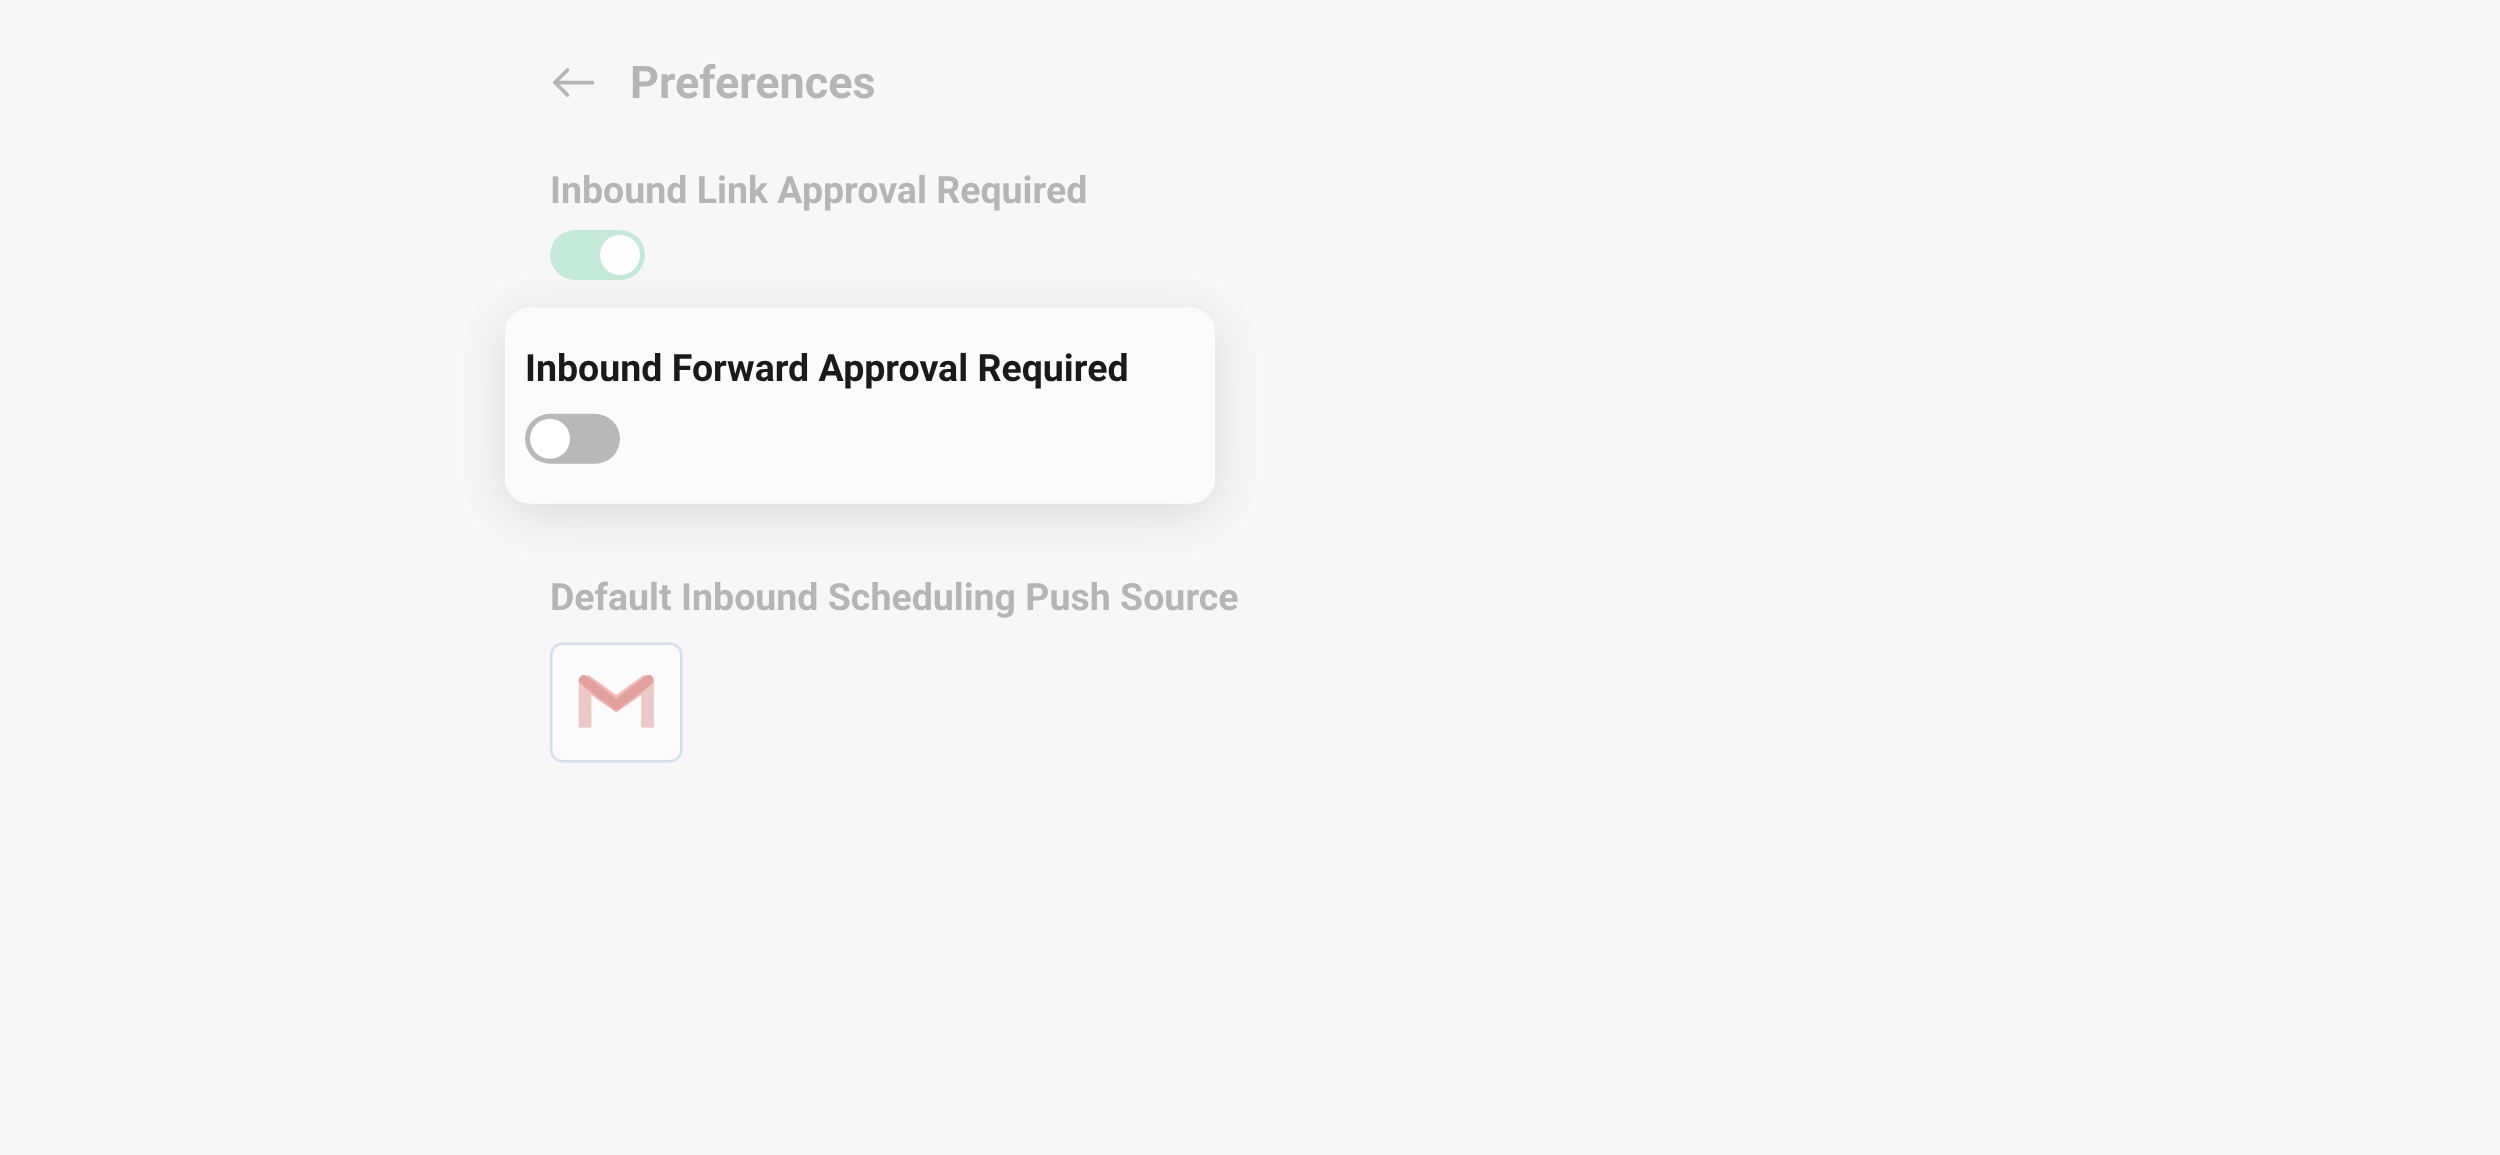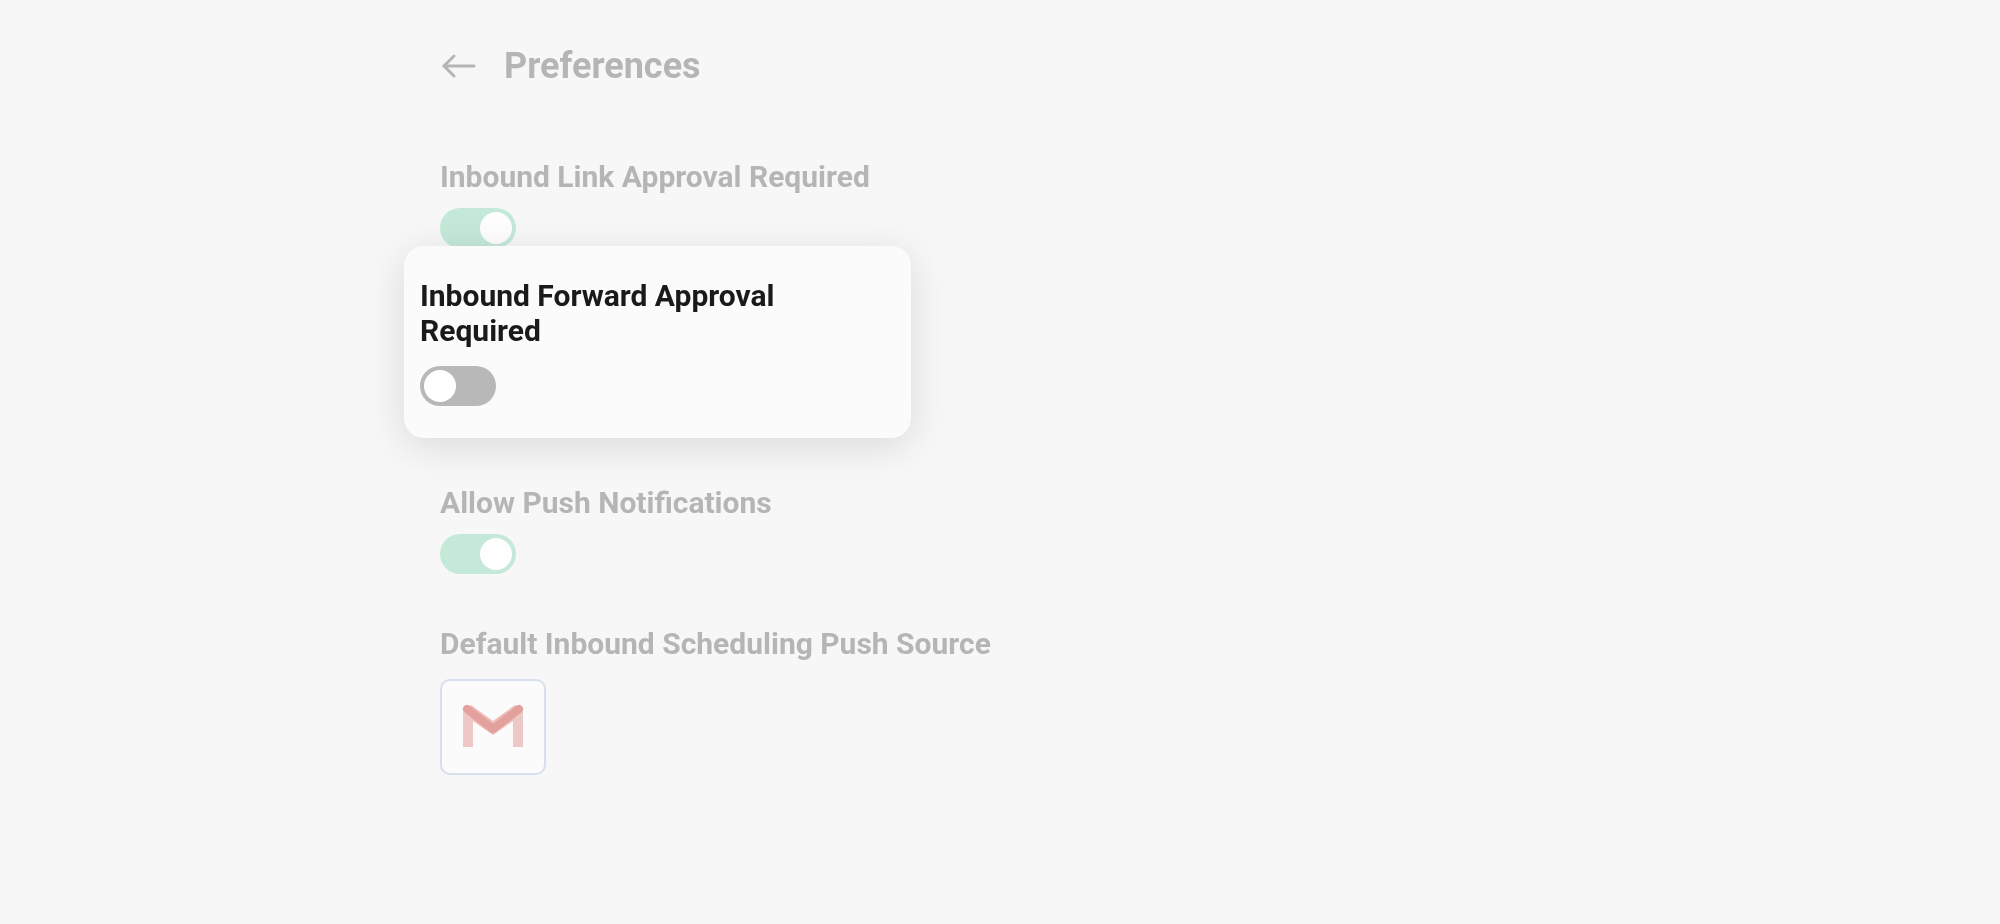--- a/index.html
+++ b/index.html
@@ -18,21 +18,21 @@
     .content {
       position: absolute;
       left: 440px;
       top: 45px;
       width: 1100px;
     }
     .header {
       display: flex;
       align-items: center;
       gap: 28px;
-      margin-bottom: 72px;
+      margin-bottom: 48px;
     }
     .back-arrow {
       color: #808080;
       display: flex;
       align-items: center;
     }
     .back-arrow svg {
       width: 36px;
       height: 30px;
     }
@@ -87,21 +87,21 @@
     }
     .highlighted-card .setting-label {
       color: #1a1a1a;
       font-size: 30px;
       margin-bottom: 18px;
     }
     .card-position {
       position: absolute;
       left: 404px;
       top: 246px;
-      width: 507px;
+      width: 568px;
       padding-left: 16px;
     }
     .gmail-icon-box {
       width: 106px;
       height: 96px;
       border: 2px solid #b8c8e8;
       border-radius: 10px;
       background: #ffffff;
       display: flex;
       align-items: center;
@@ -144,26 +144,20 @@
 
   <div class="setting-group">
     <div class="setting-label">Inbound Link Approval Required</div>
     <div class="toggle toggle-on">
       <div class="toggle-knob"></div>
     </div>
   </div>
 
   <div class="spacer-for-card"></div>
 
-  <div class="setting-group">
-    <div class="setting-label">Allow Push Notifications</div>
-    <div class="toggle toggle-on">
-      <div class="toggle-knob"></div>
-    </div>
-  </div>
 
   <div class="setting-group">
     <div class="setting-label">Default Inbound Scheduling Push Source</div>
     <div class="gmail-icon-box">
       <svg viewBox="0 0 72 56">
         <path d="M6 10 L6 48 L16 48 L16 22 L36 36 L56 22 L56 48 L66 48 L66 10 L58 6 L36 22 L14 6 Z" fill="#e8837e" stroke="none"></path>
         <path d="M6 10 L6 48 L16 48 L16 22 Z" fill="#d8d8d8" opacity="0.3"></path>
         <path d="M66 10 L66 48 L56 48 L56 22 Z" fill="#d8d8d8" opacity="0.3"></path>
         <polyline points="10,10 36,30 62,10" fill="none" stroke="#d04d47" stroke-width="8" stroke-linecap="round" stroke-linejoin="round"></polyline>
       </svg>

